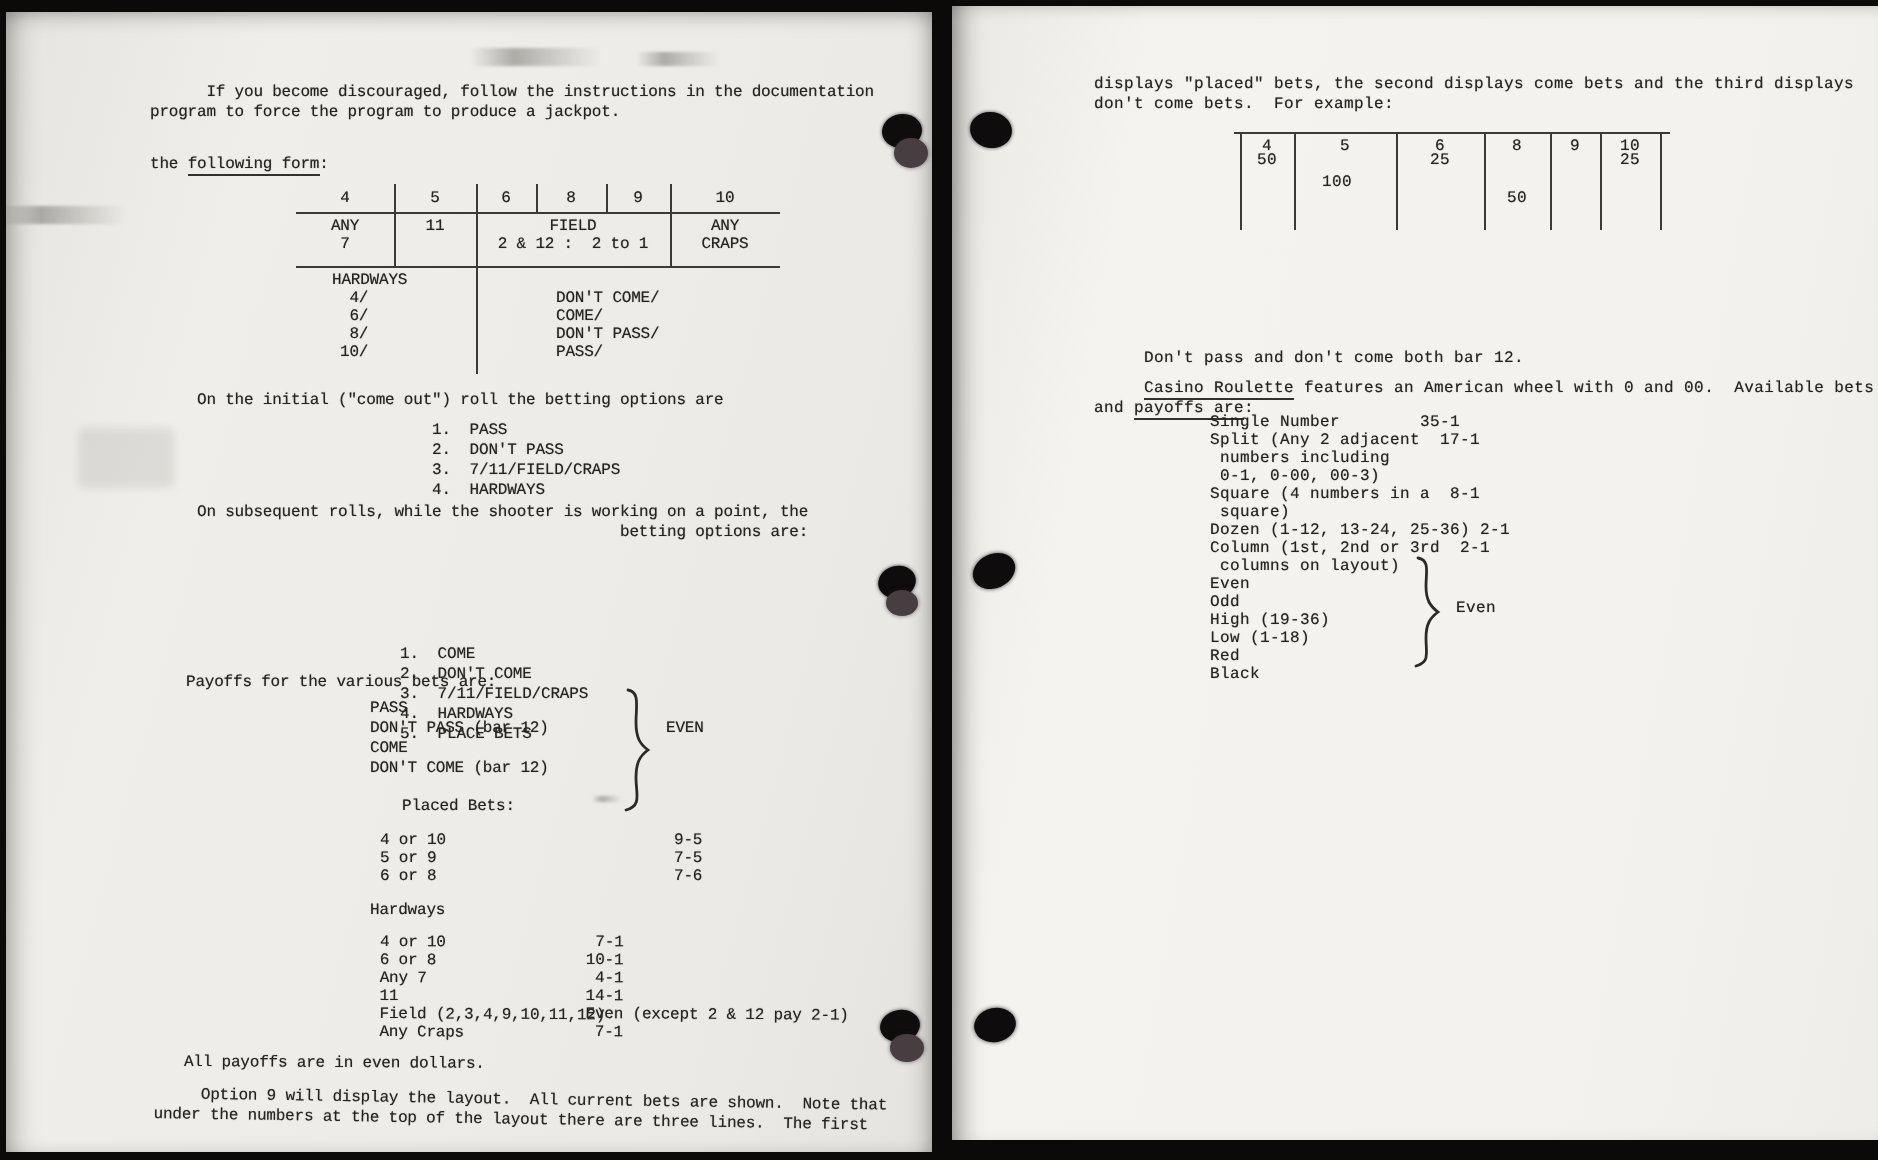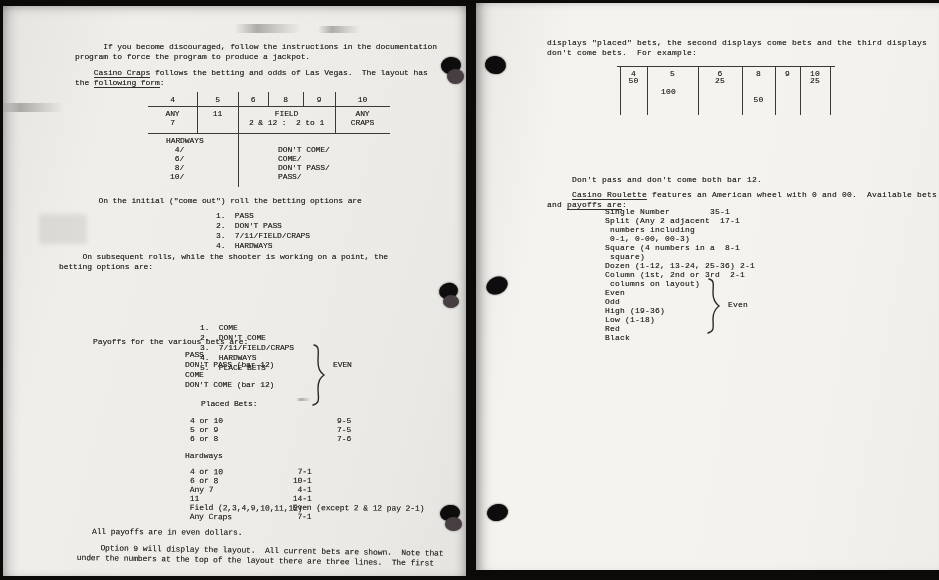--- a/index.html
+++ b/index.html
@@ -42,21 +42,20 @@
   .tilt-s{transform:rotate(.35deg);transform-origin:left top;}
 </style>
 </head>
 <body>
 
 <div class="page" id="page-left">
 
   <pre class="t" style="left:72px;top:36px;">      If you become discouraged, follow the instructions in the documentation
 program to force the program to produce a jackpot.</pre>
 
-  <div class="t" style="left:72px;top:62px;"><span>    </span><span class="u">Casino Craps</span><span> follows the betting and odds of Las Vegas.  The layout has</span></div>
   <div class="t" style="left:72px;top:72px;"><span>the </span><span class="u">following form</span><span>:</span></div>
 
   <div style="position:absolute;left:145px;top:86px;width:242px;height:96px;">
     <div class="hline" style="left:0;top:14px;width:242px;"></div>
     <div class="hline" style="left:0;top:41px;width:242px;"></div>
     <div class="vline" style="left:49px;top:0;height:41px;"></div>
     <div class="vline" style="left:90px;top:0;height:41px;"></div>
     <div class="vline" style="left:120px;top:0;height:14px;"></div>
     <div class="vline" style="left:155px;top:0;height:14px;"></div>
     <div class="vline" style="left:187px;top:0;height:41px;"></div>
@@ -87,21 +86,21 @@
 DON'T PASS/
 PASS/</pre>
   </div>
 
   <pre class="t" style="left:72px;top:190px;">     On the initial ("come out") roll the betting options are</pre>
   <pre class="t" style="left:197px;top:205px;margin-left:16px;">1.  PASS
 2.  DON'T PASS
 3.  7/11/FIELD/CRAPS
 4.  HARDWAYS</pre>
 
-  <pre class="t" style="left:56px;top:246px;">     On subsequent rolls, while the shooter is working on a point, the
+  <pre class="t" style="left:72px;top:246px;text-align:right;">     On subsequent rolls, while the shooter is working on a point, the
 betting options are:</pre>
   <pre class="t" style="left:197px;top:271px;margin-top:46px;">1.  COME
 2.  DON'T COME
 3.  7/11/FIELD/CRAPS
 4.  HARDWAYS
 5.  PLACE BETS</pre>
 
   <pre class="t" style="left:90px;top:331px;">Payoffs for the various bets are:</pre>
 
   <pre class="t" style="left:182px;top:344px;">PASS

